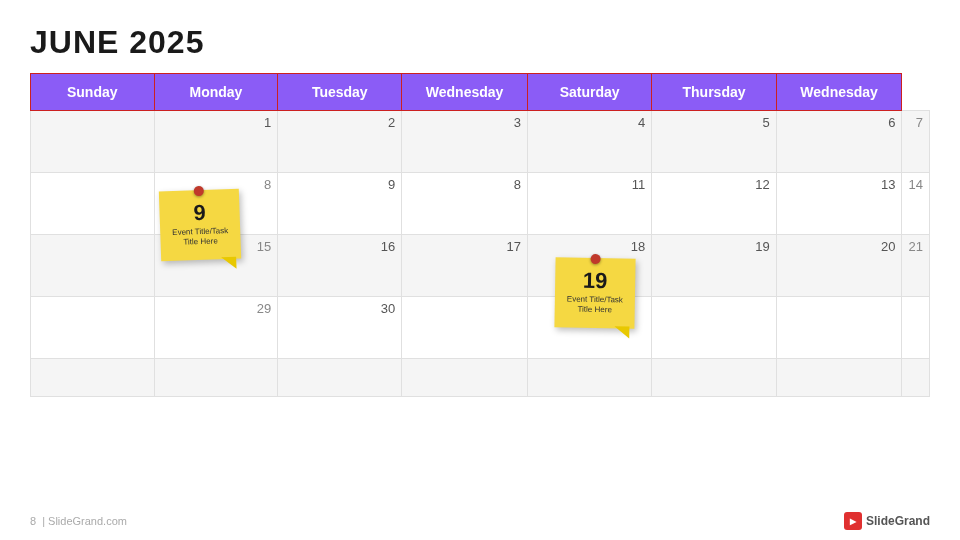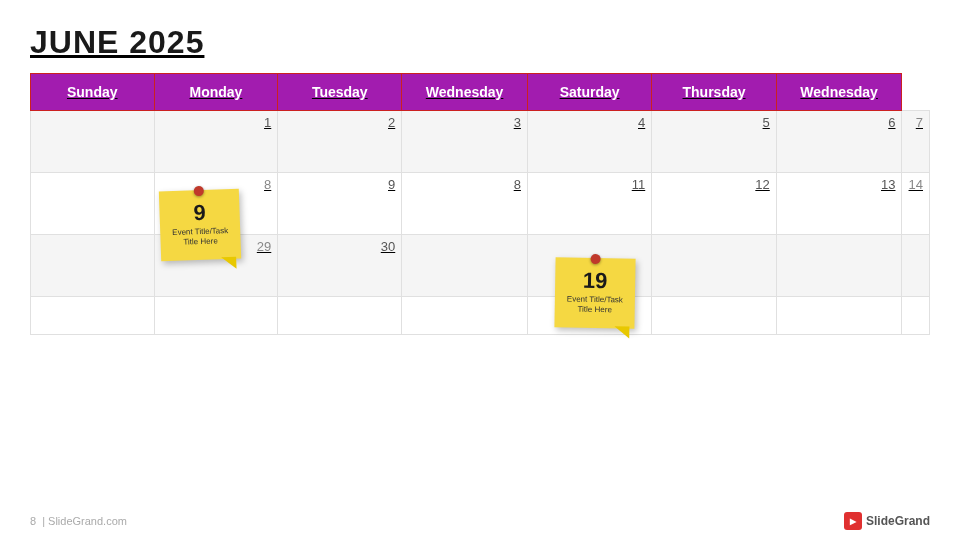--- a/index.html
+++ b/index.html
@@ -9,35 +9,34 @@
       background: #ffffff;
       font-family: Arial, sans-serif;
       overflow: hidden;
       position: relative;
     }
     .page {
       width: 960px;
       height: 540px;
       padding: 24px 30px 16px 30px;
       position: relative;
-      text-decoration: underline;
     }
     .month-title {
       font-size: 32px;
       font-weight: 900;
       color: #1a1a1a;
       margin-bottom: 12px;
       letter-spacing: 1px;
     }
     .calendar {
       width: 100%;
       border-collapse: collapse;
     }
     .calendar thead th {
-      background: #a21caf;
+      background: #8b5cf6;
       color: #ffffff;
       font-size: 14px;
       font-weight: 700;
       text-align: center;
       padding: 10px 8px;
       border: 1px solid #cc2020;
     }
     .calendar tbody tr {
       height: 62px;
     }
@@ -231,20 +230,44 @@
             <span class="date-num">12</span>
           </td>
         <td>
             <span class="date-num">13</span>
           </td>
         <td>
             <span class="date-num saturday">14</span>
           </td>
       </tr>
 
+      <tr>
+        <td></td>
+        <td>
+            <span class="date-num sunday">15</span>
+          </td>
+        <td>
+            <span class="date-num">16</span>
+          </td>
+        <td>
+            <span class="date-num">17</span>
+          </td>
+        <td>
+            <span class="date-num">18</span>
+          </td>
+        <td>
+            <span class="date-num">19</span>
+          </td>
+        <td>
+            <span class="date-num">20</span>
+          </td>
+        <td>
+            <span class="date-num saturday">21</span>
+          </td>
+      </tr>
 
 
       <tr>
         <td></td>
         <td>
             <span class="date-num sunday">29</span>
           </td>
         <td>
             <span class="date-num">30</span>
           </td>

